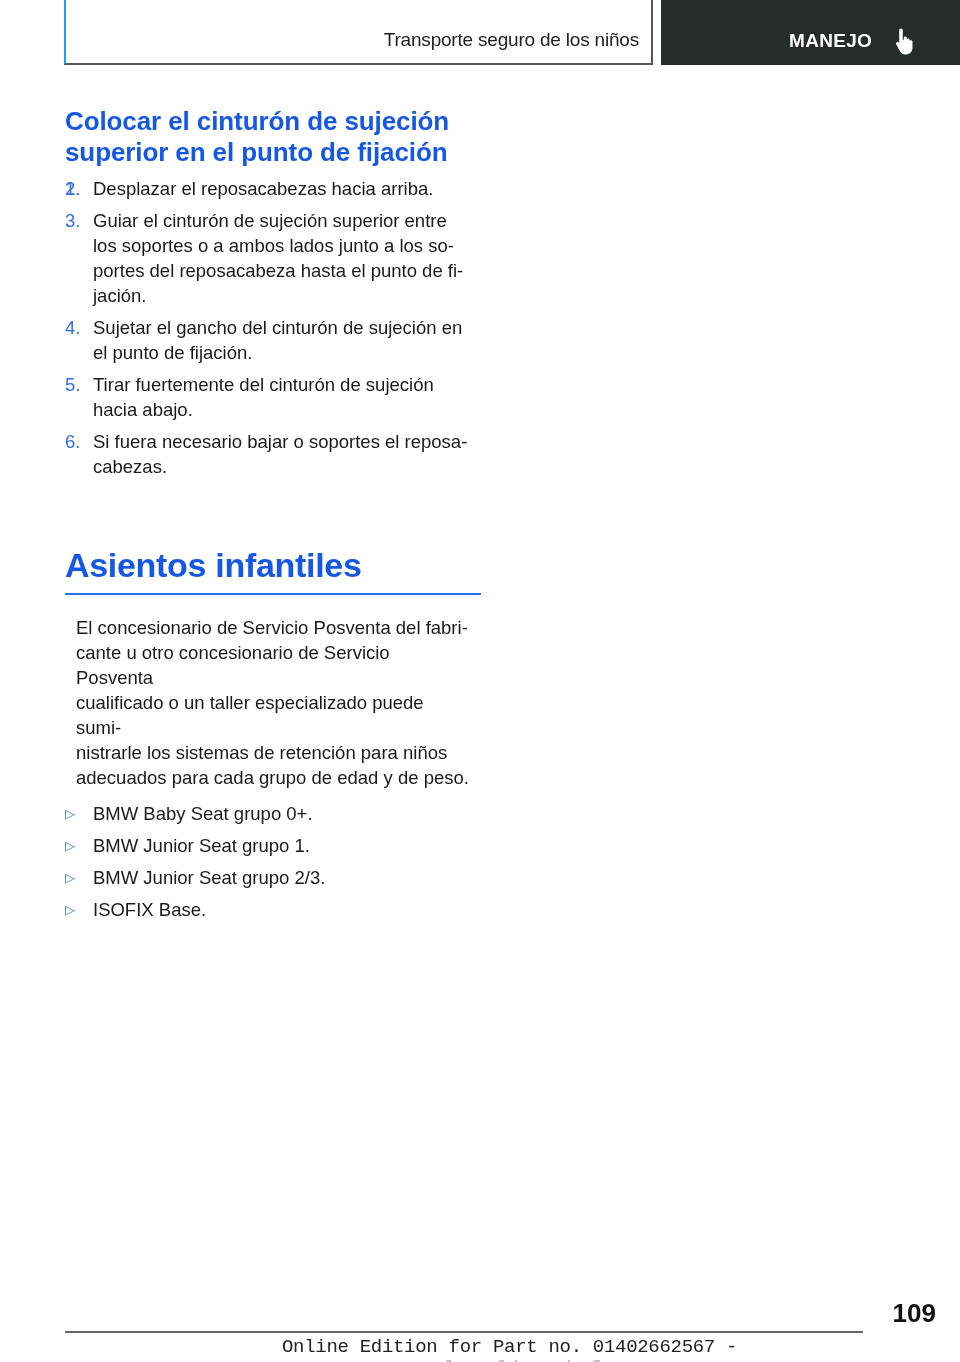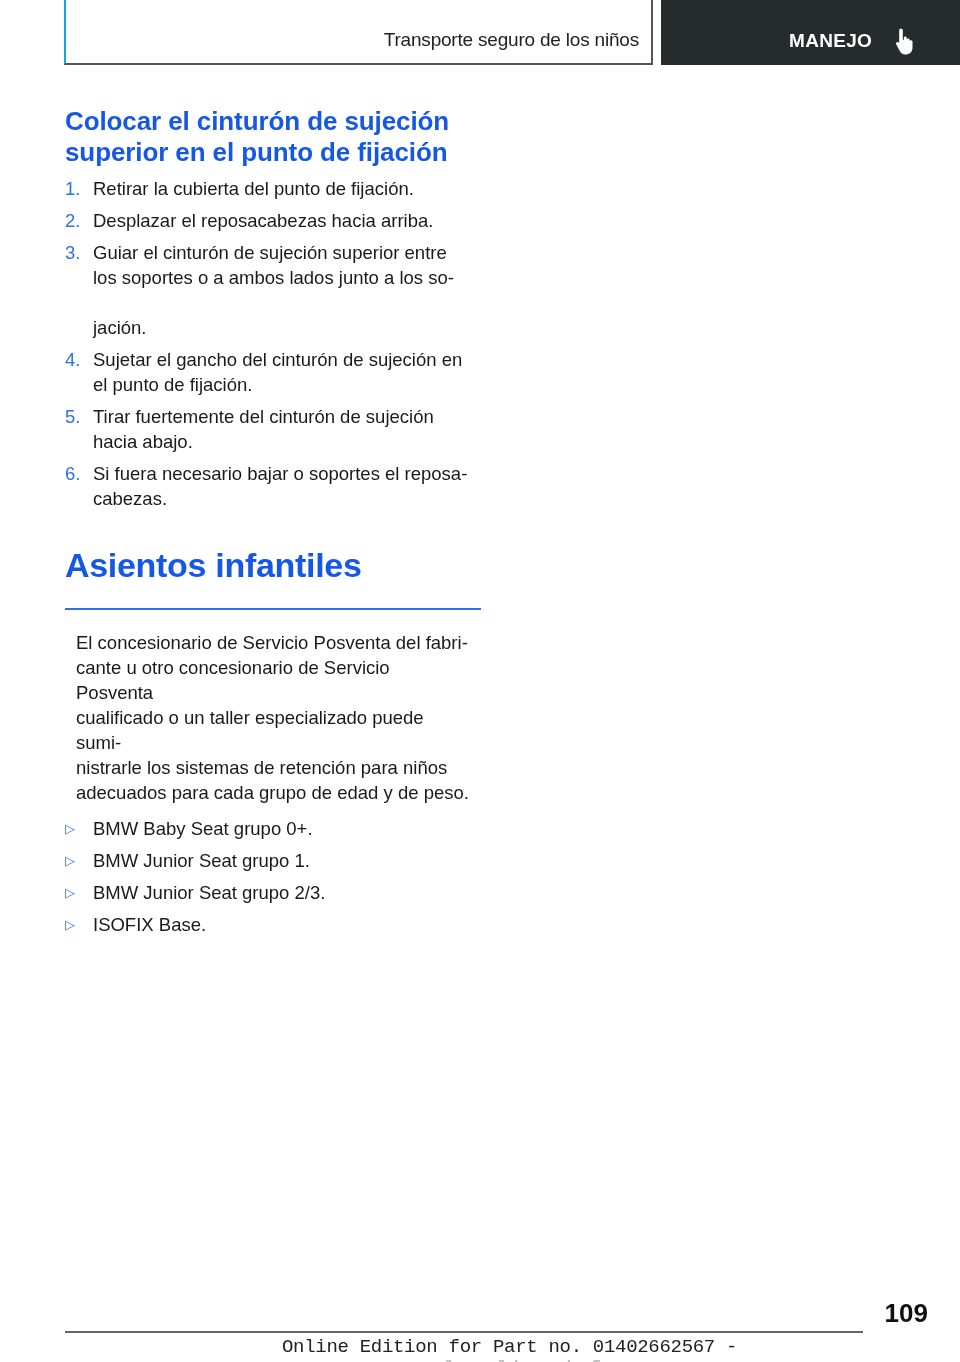--- a/index.html
+++ b/index.html
@@ -26,34 +26,34 @@
     .header-dark .hand {
       position: absolute; left: 233px; top: 27px; width: 24px; height: 28px;
     }
     .col { position: absolute; left: 65px; width: 416px; }
     h2.sub {
       margin: 0; color: #1558e6; font-weight: bold; font-size: 26px; line-height: 31px;
       letter-spacing: -0.1px;
     }
     h1.main {
       margin: 0; color: #1558e6; font-weight: bold; font-size: 34px; line-height: 38px;
-      letter-spacing: -0.3px; padding-bottom: 24px; border-bottom: 2px solid #2f6fe8;
+      letter-spacing: -0.3px; padding-bottom: 9px; border-bottom: 2px solid #2f6fe8;
     }
     ol.steps { list-style: none; margin: 0; padding: 0; }
     ol.steps li {
       position: relative; padding-left: 28px; font-size: 18.5px; line-height: 25px; margin-bottom: 7px;
       color: #1a1a1a;
     }
     ol.steps li .num { position: absolute; left: 0; top: 0; color: #2f6fe8; }
     p.body { margin: 11px; font-size: 18.5px; line-height: 25px; color: #1a1a1a; }
     ul.bullets { list-style: none; margin: 0; padding: 0; }
     ul.bullets li { position: relative; padding-left: 28px; font-size: 18.5px; line-height: 25px; margin-bottom: 7px; }
     ul.bullets li .tri { position: absolute; left: 0; top: 0; color: #2f6fe8; font-size: 13px; line-height: 25px; }
     .footer-rule { position: absolute; left: 65px; top: 1331px; width: 798px; height: 2px; background: #666; }
-    .page-num { position: absolute; right: 32px; top: 1298px; font-weight: bold; font-size: 26px; color: #111; }
+    .page-num { position: absolute; right: 24px; top: 1298px; font-weight: bold; font-size: 26px; color: #111; }
     .footer-text { position: absolute; left: 282px; top: 1336px; font-size: 19px; color: #222; letter-spacing: -0.3px; font-family: Liberation Mono, monospace; }
     .watermark { color: #bdbdbd; font-size: 22px; letter-spacing: 0; }
   </style>
 </head>
 <body>
 
 <div class="header-box">
   <span class="title">Transporte seguro de los niños</span>
 </div>
 <div class="header-dark">
@@ -62,23 +62,23 @@
     <path fill="#ffffff" d="M7 1.5c1 0 1.8.8 1.8 1.8V13l1-.2V11c0-.8.7-1.4 1.5-1.4s1.5.6 1.5 1.4v1.3c.3-.5.8-.8 1.4-.8.8 0 1.5.6 1.5 1.4v.9c.3-.4.8-.6 1.3-.6.8 0 1.5.6 1.5 1.4v6.2c0 3.6-2.6 6.6-6.2 6.6H11c-2 0-3.7-1-4.8-2.6L2.3 17.6c-.5-.8-.3-1.8.5-2.3.7-.4 1.6-.3 2.1.3l.3.4V3.3C5.2 2.3 6 1.5 7 1.5z"></path>
   </svg>
 </div>
 
 <div class="col" style="top:106px;">
   <h2 class="sub">
     <span>Colocar el cinturón de sujeción</span><br>
     <span>superior en el punto de fijación</span>
   </h2>
   <ol class="steps" style="margin-top:8px;">
-    <li><span class="num">1.</span><span>Retirar la cubierta del punto de fijación.</span></li>
+    <li><span class="num">1.</span></li>
     <li><span class="num">2.</span><span>Desplazar el reposacabezas hacia arriba.</span></li>
-    <li><span class="num">3.</span><span>Guiar el cinturón de sujeción superior entre</span><br><span>los soportes o a ambos lados junto a los so-</span><br><br><span>jación.</span></li>
+    <li><span class="num">3.</span><span>Guiar el cinturón de sujeción superior entre</span><br><span>los soportes o a ambos lados junto a los so-</span><br><span>portes del reposacabeza hasta el punto de fi-</span><br><span>jación.</span></li>
     <li><span class="num">4.</span><span>Sujetar el gancho del cinturón de sujeción en</span><br><span>el punto de fijación.</span></li>
     <li><span class="num">5.</span><span>Tirar fuertemente del cinturón de sujeción</span><br><span>hacia abajo.</span></li>
     <li><span class="num">6.</span><span>Si fuera necesario bajar o soportes el reposa-</span><br><span>cabezas.</span></li>
   </ol>
 </div>
 
 <div class="col" style="top:546px;">
   <h1 class="main">
     <span>Asientos infantiles</span><br>
   </h1>

